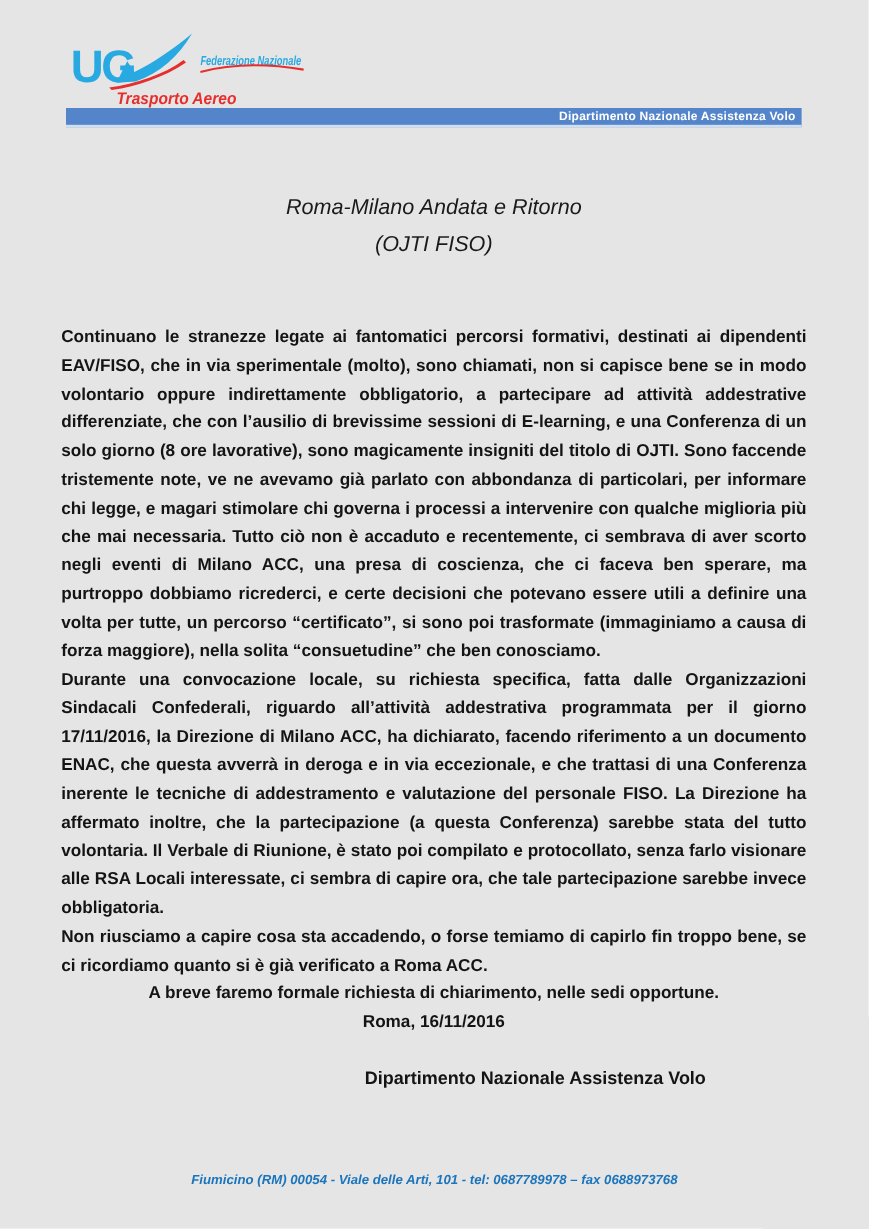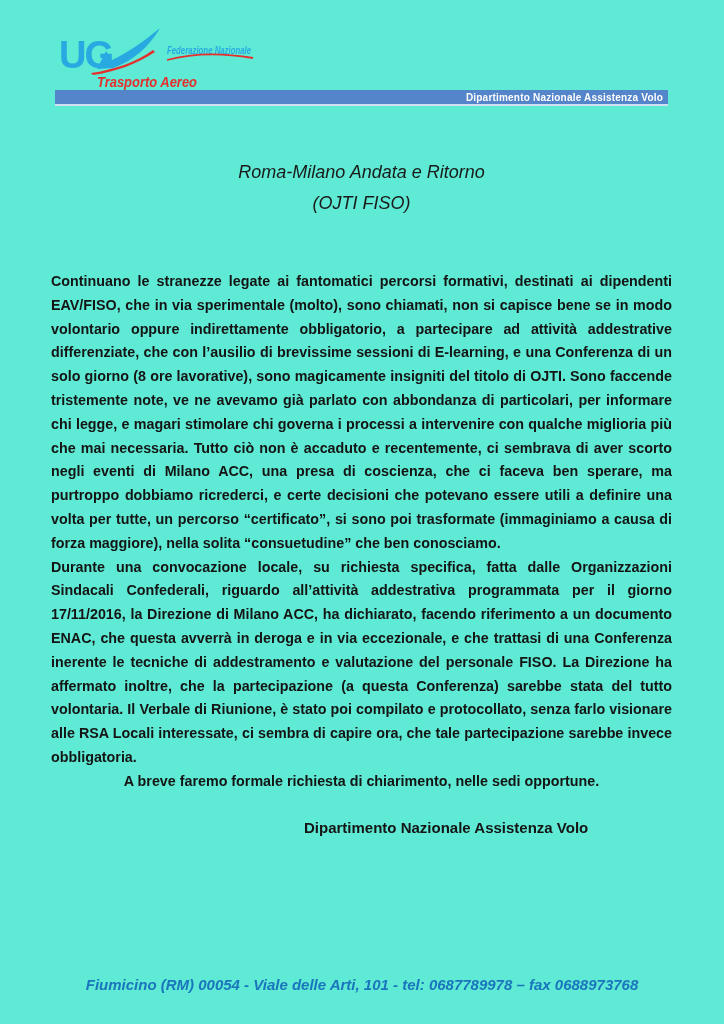--- a/index.html
+++ b/index.html
@@ -1,19 +1,19 @@
 <!DOCTYPE html>
 <html><head>
 <meta charset="utf-8">
 <style>
   html,body{margin:0;padding:0;background:#ffffff;}
   .page{
     position:relative;
     width:724px;height:1024px;
-    background:#5eead4;
+    background:#e5e5e5;
     font-family:"Liberation Sans",sans-serif;
     color:#161616;
     overflow:hidden;
   }
   
   .logo{position:absolute;left:55px;top:24px;width:230px;height:70px;}
   
   .dept-bar{
     position:absolute;left:55px;right:56px;top:90px;height:16px;
     background:#5484C9;
@@ -46,21 +46,21 @@
     margin-left:253px;
     font-size:15px;
     font-weight:bold;
     color:#141414;
   }
   
   .footer{
     position:absolute;left:0;right:0;top:977px;
     text-align:center;
     color:#1B75BC;
-    font-size:15px;
+    font-size:11px;
     font-weight:bold;
     font-style:italic;
     line-height:15.5px;
   }
 </style>
 </head>
 <body>
 
 <div class="page">
 
@@ -80,21 +80,23 @@
   <div class="content">
 
     <div class="doc-title">
       <div>Roma-Milano Andata e Ritorno</div>
       <div>(OJTI FISO)</div>
     </div>
 
     <div class="body-text">
       <p>Continuano le stranezze legate ai fantomatici percorsi formativi, destinati ai dipendenti EAV/FISO, che in via sperimentale (molto), sono chiamati, non si capisce bene se in modo volontario oppure indirettamente obbligatorio, a partecipare ad attività addestrative differenziate, che con l’ausilio di brevissime sessioni di E-learning, e una Conferenza di un solo giorno (8 ore lavorative), sono magicamente insigniti del titolo di OJTI. Sono faccende tristemente note, ve ne avevamo già parlato con abbondanza di particolari, per informare chi legge, e magari stimolare chi governa i processi a intervenire con qualche miglioria più che mai necessaria. Tutto ciò non è accaduto e recentemente, ci sembrava di aver scorto negli eventi di Milano ACC, una presa di coscienza, che ci faceva ben sperare, ma purtroppo dobbiamo ricrederci, e certe decisioni che potevano essere utili a definire una volta per tutte, un percorso “certificato”, si sono poi trasformate (immaginiamo a causa di forza maggiore), nella solita “consuetudine” che ben conosciamo.</p>
       <p>Durante una convocazione locale, su richiesta specifica, fatta dalle Organizzazioni Sindacali Confederali, riguardo all’attività addestrativa programmata per il giorno 17/11/2016, la Direzione di Milano ACC, ha dichiarato, facendo riferimento a un documento ENAC, che questa avverrà in deroga e in via eccezionale, e che trattasi di una Conferenza inerente le tecniche di addestramento e valutazione del personale FISO. La Direzione ha affermato inoltre, che la partecipazione (a questa Conferenza) sarebbe stata del tutto volontaria. Il Verbale di Riunione, è stato poi compilato e protocollato, senza farlo visionare alle RSA Locali interessate, ci sembra di capire ora, che tale partecipazione sarebbe invece obbligatoria.</p>
+      <p>Non riusciamo a capire cosa sta accadendo, o forse temiamo di capirlo fin troppo bene, se ci ricordiamo quanto si è già verificato a Roma ACC.</p>
       <p class="no-justify">A breve faremo formale richiesta di chiarimento, nelle sedi opportune.</p>
+      <p class="no-justify">Roma, 16/11/2016</p>
     </div>
 
     <div class="signature">Dipartimento Nazionale Assistenza Volo</div>
   </div>
 
   <div class="footer">
     <div>Fiumicino (RM) 00054 - Viale delle Arti, 101 - tel: 0687789978 – fax 0688973768</div>
   </div>
 
 </div>

